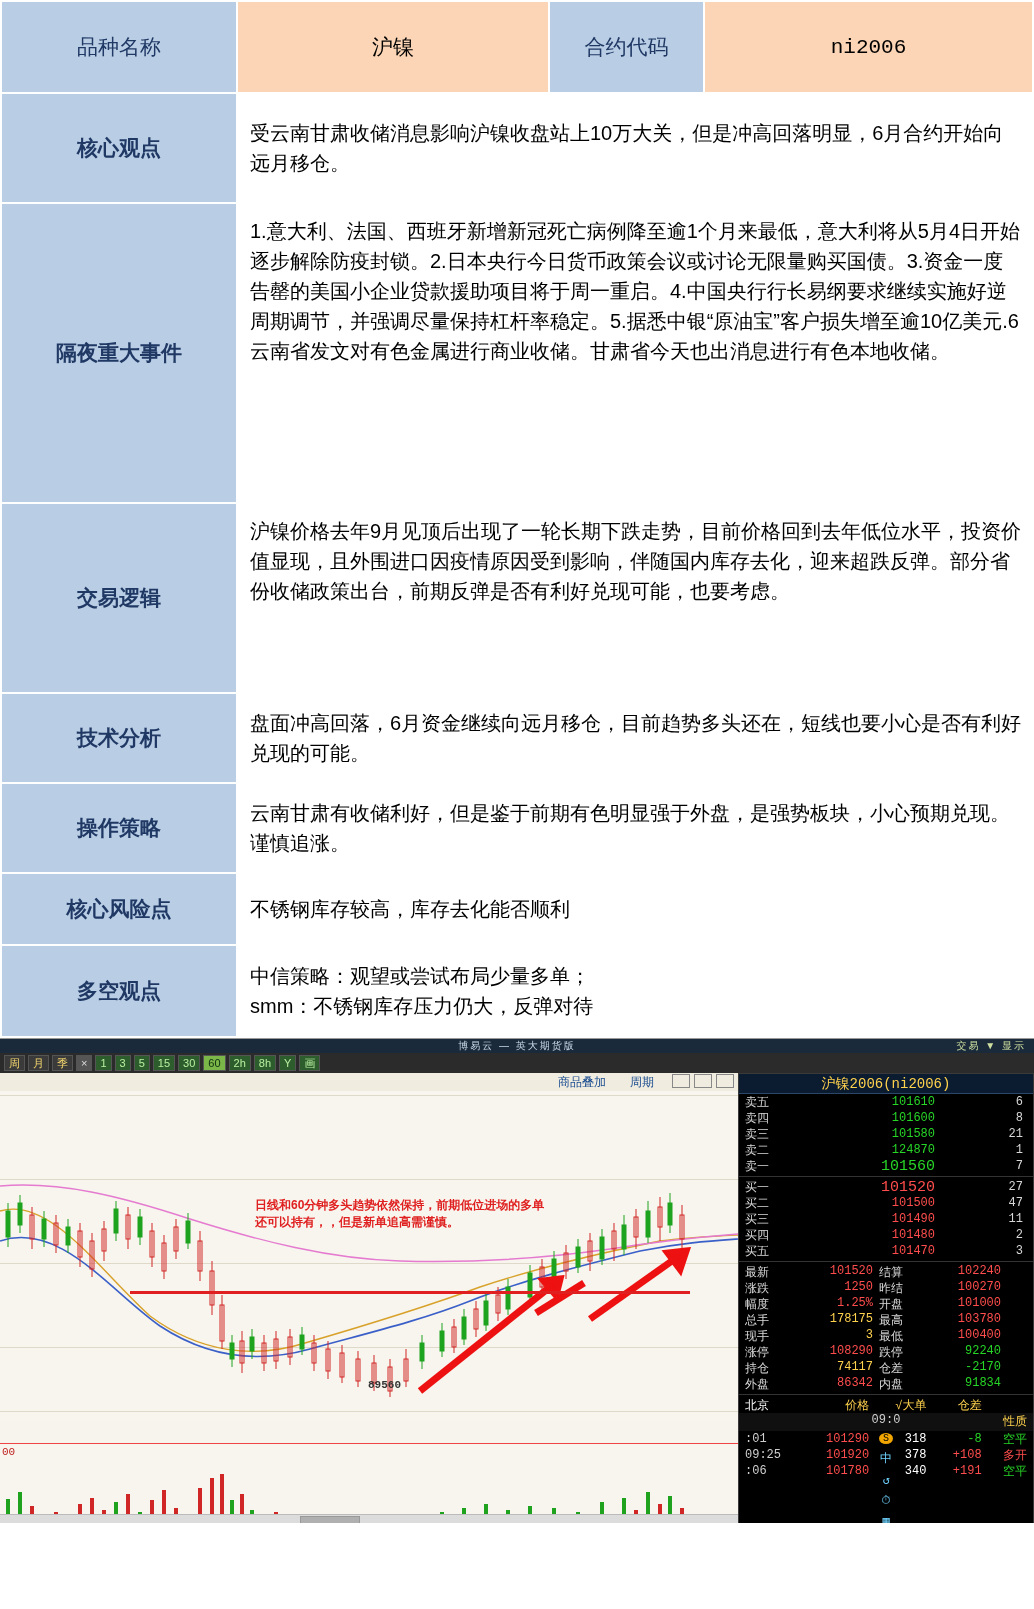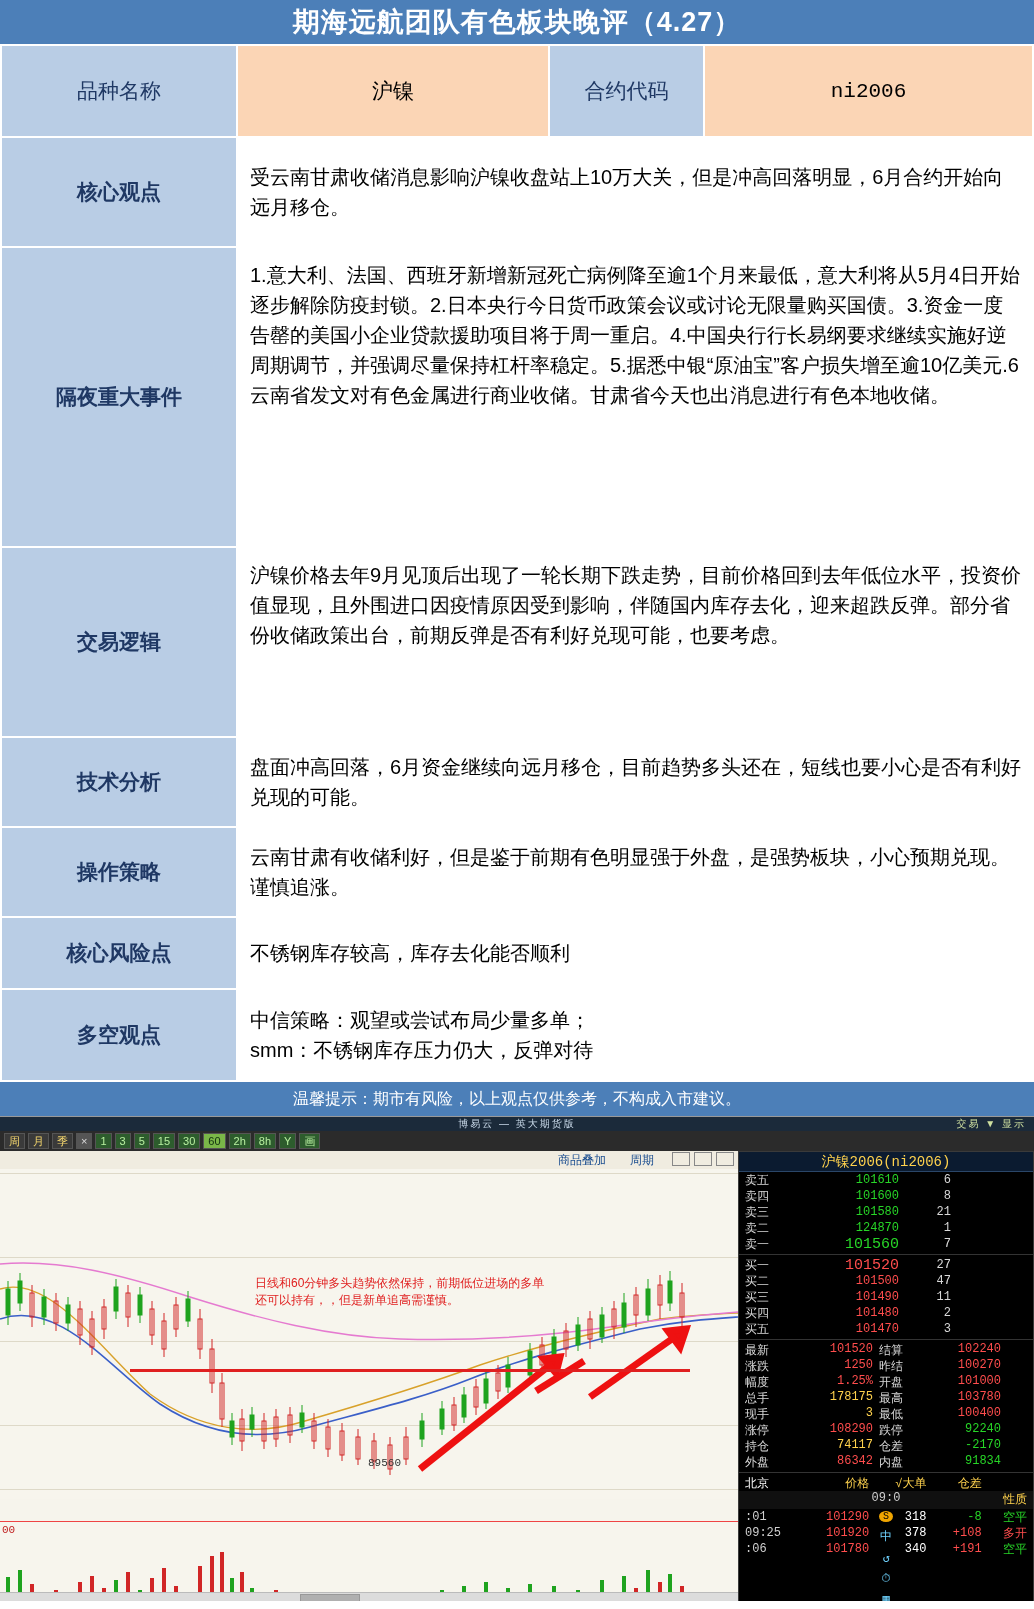--- a/index.html
+++ b/index.html
@@ -153,20 +153,21 @@
     color: #c02020;
     font-family: "Liberation Mono", monospace;
   }
   .plot {
     position: absolute;
     left: 0; top: 18px;
     width: 738px;
     height: 330px;
     background: #f7f5ed;
     overflow: hidden;
+    font-weight: bold;
   }
   .hline {
     position: absolute;
     left: 0; right: 0;
     height: 1px;
     background: #ded9c8;
   }
   .support {
     position: absolute;
     height: 3px;
@@ -214,20 +215,21 @@
     display: flex;
     align-items: center;
     justify-content: center;
     border-bottom: 1px solid #2a4668;
   }
   .qrow {
     display: flex;
     height: 16px;
     align-items: center;
     padding: 0 6px;
+    gap: 36px;
   }
   .qrow .c1 { width: 62px; color:#d8d8d8; }
   .qrow .c2 { width: 92px; text-align: right; }
   .qrow .c3 { width: 52px; text-align: right; color:#d8d8d8; }
   .green { color: #27d527; }
   .red { color: #ff4d4d; }
   .yellow { color: #ffd24d; }
   .white { color: #ffffff; }
   .big { font-size: 15px; }
   .qsep { height: 1px; background:#333; margin: 2px 0; }
@@ -259,21 +261,20 @@
     position:absolute; left:0; bottom:0; width:738px; height:12px; background:#dcdcdc;
     border-top:1px solid #bbb;
   }
   .scrollbar-bottom .thumb { position:absolute; left:300px; top:1px; width:60px; height:10px; background:#b0b0b0; border:1px solid #999;}
 </style>
 </head>
 <body>
 
 <div class="page">
 
-  <div class="title-bar">期海远航团队有色板块晚评（4.27）</div>
 
   <table class="report">
     <tbody>
         <tr>
       <td class="lbl peach-lbl tall-1">品种名称</td>
       <td class="peach tall-1" style="width:312px">沪镍</td>
       <td class="peach-lbl tall-1" style="width:155px">合约代码</td>
       <td class="peach tall-1 mono">ni2006</td>
     </tr>
     <tr>
@@ -301,21 +302,20 @@
       <td class="val row-risk" colspan="3">不锈钢库存较高，库存去化能否顺利</td>
     </tr>
     <tr>
       <td class="lbl row-bull">多空观点</td>
       <td class="val row-bull" colspan="3" style="white-space:pre-line">中信策略：观望或尝试布局少量多单；
 smm：不锈钢库存压力仍大，反弹对待</td>
     </tr>
   </tbody>
     </table>
 
-  <div class="notice">温馨提示：期市有风险，以上观点仅供参考，不构成入市建议。</div>
 
   <div class="chart-shot">
 
     <div class="tbar">
       <span>博易云 — 英大期货版</span>
       <span class="tbar-right">交易    ▼ 显示</span>
     </div>
 
     <div class="toolbar2">
       <span class="tbtn">周</span>

